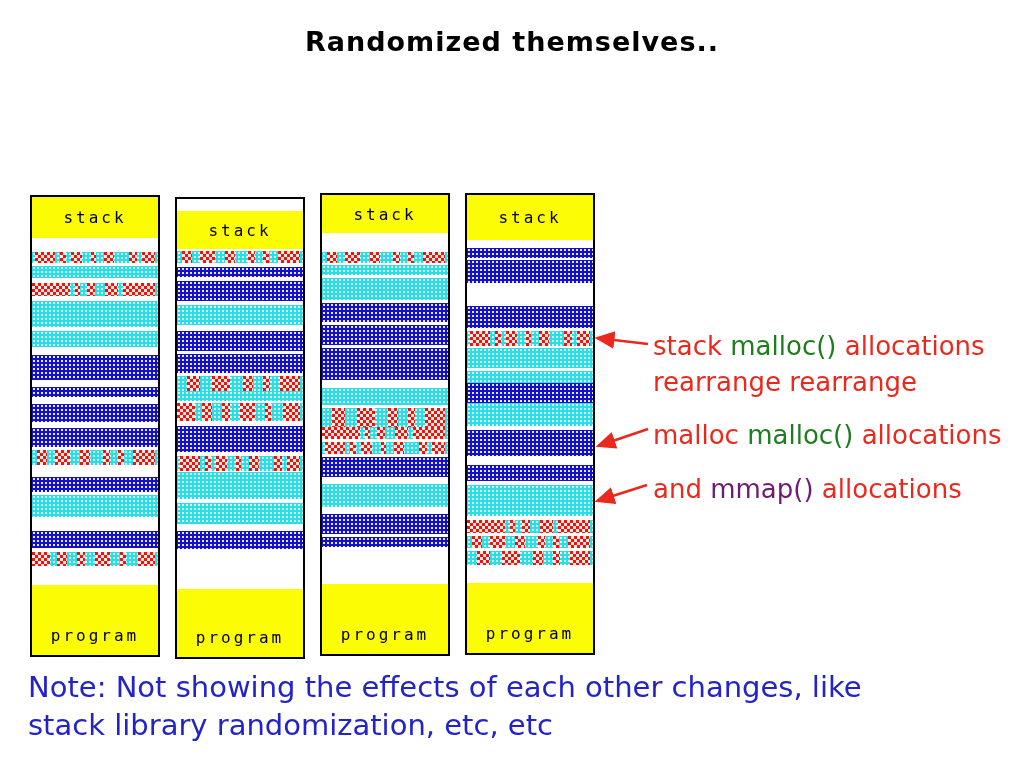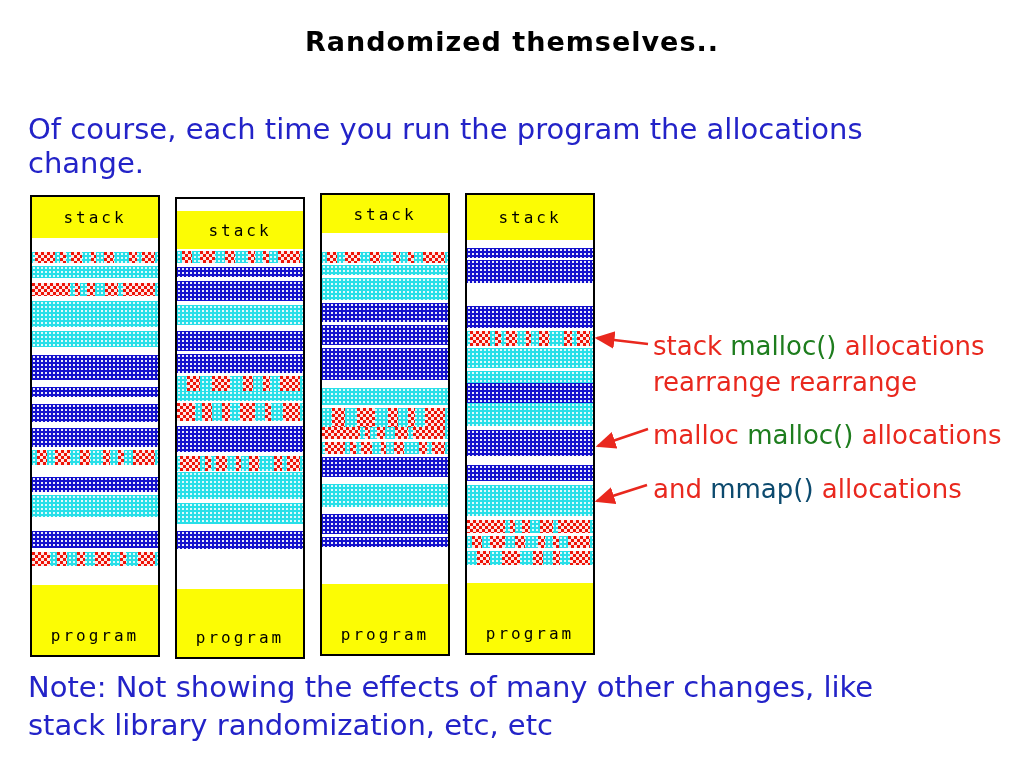--- a/index.html
+++ b/index.html
@@ -65,21 +65,20 @@
   
   .annotation { position:absolute; white-space:nowrap; }
   .ann-line { font-size:26px; line-height:36px; }
   #arrows-layer { position:absolute; left:0; top:0; pointer-events:none; }
 </style>
 </head>
 <body>
 
 <div class="canvas" id="canvas" style="--bg: #ffffff; --title-color: #000000; --body-text: #2323c8; --band-cyan: #28dfe8; --band-blue: #1411cd; --band-red: #ee1408; --band-yellow: #fcfc04; --border-black: #000000;">
   <h1 class="slide-title">Randomized themselves..</h1>
-  <p class="subtitle">Of course, each time you run the program the allocations change.</p>
 
   <div id="columns-layer">
       <div class="column" style="left: 30px; top: 195px; width: 130px;">
         <div class="band stack" style="height: 41px;">
           <span class="seg-label">stack</span>
         </div>
         <div class="band gap" style="height: 14px;"></div>
         <div class="band tiny" style="height: 11px;">
           <i class="redseg" style="left: 2%; width: 16%;"></i>
           <i class="redseg" style="left: 22%; width: 5%;"></i>
@@ -345,21 +344,21 @@
 
   <div id="annotations-layer">
       <div class="annotation" style="left: 653px; top: 328px;">
         <div class="ann-line"><span style="color: rgb(233, 40, 30);">stack </span><span style="color: rgb(30, 125, 30);">malloc()</span><span style="color: rgb(233, 40, 30);"> allocations</span></div>
         <div class="ann-line"><span style="color: rgb(233, 40, 30);">rearrange rearrange</span></div>
       </div>
       <div class="annotation" style="left: 653px; top: 417px;">
         <div class="ann-line"><span style="color: rgb(233, 40, 30);">malloc </span><span style="color: rgb(30, 125, 30);">malloc()</span><span style="color: rgb(233, 40, 30);"> allocations</span></div>
       </div>
       <div class="annotation" style="left: 653px; top: 471px;">
-        <div class="ann-line"><span style="color: rgb(233, 40, 30);">and </span><span style="color: #0c4a6e; margin-top: 39px;">mmap()</span><span style="color: rgb(233, 40, 30);"> allocations</span></div>
+        <div class="ann-line"><span style="color: rgb(233, 40, 30);">and </span><span style="color: #701a75; margin-top: 39px;">mmap()</span><span style="color: rgb(233, 40, 30);"> allocations</span></div>
       </div>
     </div>
 
   <p class="note">
-    <span>Note: Not showing the effects of many other changes, like</span><br>
+    <span>Note: Not showing the effects of each other changes, like</span><br>
     <span>stack library randomization, etc, etc</span>
   </p>
 </div>
 
 </body></html>

